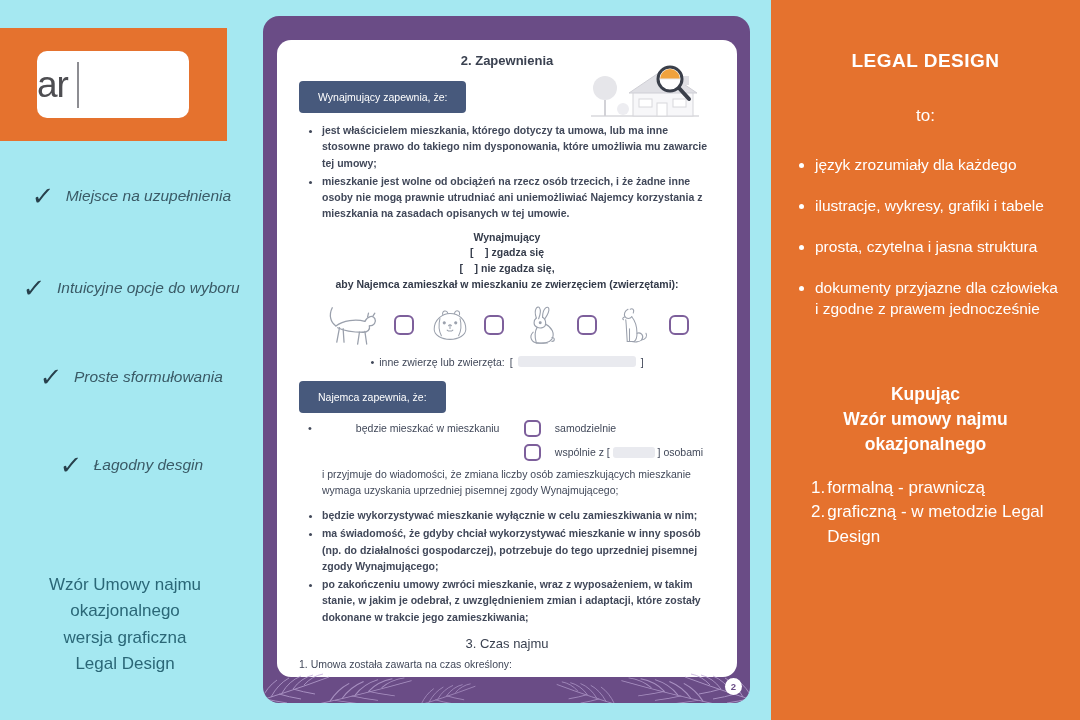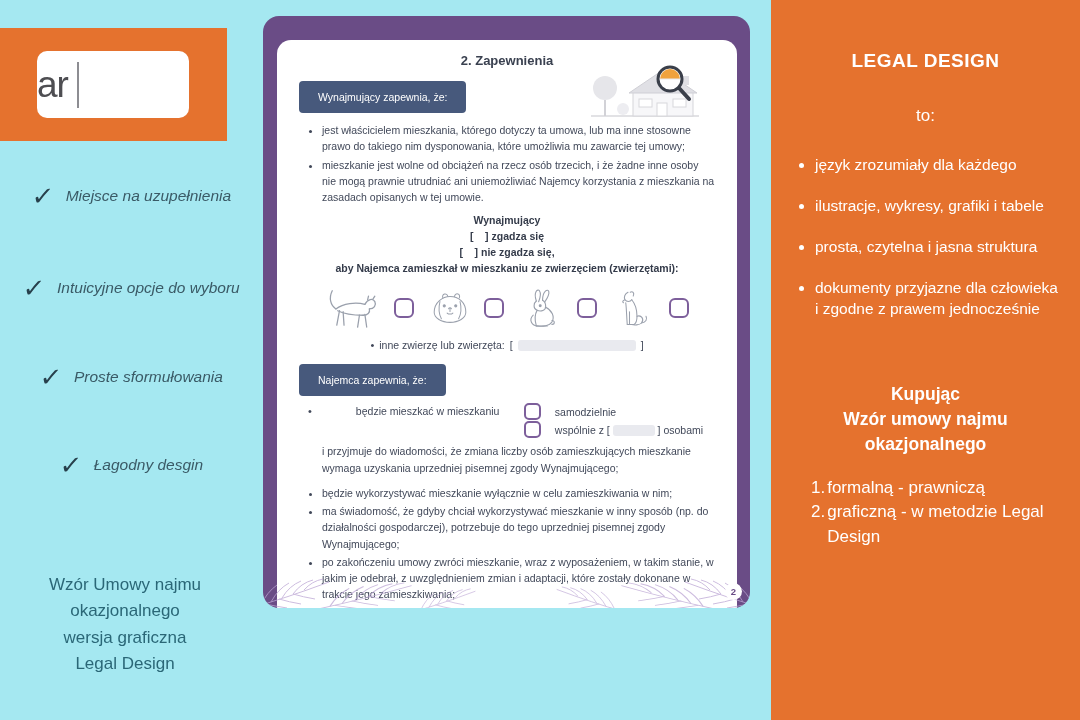--- a/index.html
+++ b/index.html
@@ -16,44 +16,44 @@
   .logo-abbr{font-size:37px;color:#4e4e52;letter-spacing:-1px;line-height:1;}
   .logo-divider{width:2px;height:46px;background:#8d8d92;}
   .logo-lines{font-size:15px;color:#5a5a5e;line-height:1.15;}
   .feature-row{position:absolute;left:0;width:263px;display:flex;align-items:center;justify-content:center;gap:12px;}
   .f1{top:183px}.f2{top:275px}.f3{top:364px}.f4{top:452px}
   .check-glyph{font-size:26px;color:#27404c;font-weight:400;transform:skewX(-6deg);line-height:1;}
   .feature-label{font-style:italic;font-size:15.5px;color:#3a5a66;}
   .caption{position:absolute;top:572px;left:0;width:250px;text-align:center;
     font-size:17px;line-height:1.55;color:#2a6777;}
   
-  .doc-frame{position:absolute;left:263px;top:16px;width:487px;height:592px;
+  .doc-frame{position:absolute;left:263px;top:16px;width:487px;height:687px;
     background:#6a4c86;border-radius:16px;overflow:hidden;}
   .page{position:absolute;left:14px;top:24px;width:460px;height:637px;background:#fff;
     border-radius:14px;box-sizing:border-box;padding:13px 22px 0;overflow:hidden;
     font-size:10.5px;color:#414859;}
   .doc-title{text-align:center;font-weight:bold;font-size:13px;color:#3a4150;}
   .house-art{position:absolute;right:36px;top:22px;}
   .pill-btn{display:inline-block;background:#47597c;color:#fff;border-radius:4px;
     padding:10px 19px;font-size:10.5px;margin-top:13px;}
   .doc-bullets{margin:9px 0 0;padding-left:23px;line-height:1.55;}
-  .doc-bullets li{margin-bottom:2px;}
+  .doc-bullets li{margin-bottom:2px;font-weight:bold;}
   .consent{text-align:center;font-weight:bold;color:#343b4a;margin-top:8px;line-height:1.5;}
   .consent .pre{white-space:pre;}
   .animals-row{display:flex;align-items:center;justify-content:space-between;margin:8px 26px 0;}
   .animal-group{display:flex;align-items:center;gap:11px;}
   .cbx{width:20px;height:20px;border:2.5px solid #7d5f9b;border-radius:6px;background:#fff;box-sizing:border-box;flex:none;}
   .cbx-sm{width:17px;height:17px;border:2.5px solid #7d5f9b;border-radius:5px;background:#fff;box-sizing:border-box;flex:none;}
   .other-row{display:flex;justify-content:center;align-items:center;gap:5px;margin-top:7px;}
   .dot{font-size:11px;}
   .field{display:inline-block;background:#e9eaef;border-radius:3px;height:11px;vertical-align:-2px;}
   .w118{width:118px}.w42{width:42px}
   .residence{display:flex;margin-top:9px;padding-left:9px;gap:6px;}
   .residence-label{width:162px;flex:none;margin-left:38px;}
-  .opt-col{display:flex;flex-direction:column;gap:1px;margin-top:-2px;}
+  .opt-col{display:flex;flex-direction:column;gap:7px;margin-top:-2px;}
   .opt{display:flex;align-items:center;gap:14px;}
   .note{margin:5px 0 0 23px;line-height:1.55;}
   .h3{text-align:center;font-weight:normal;font-size:13px;color:#3a4150;margin-top:11px;}
   .intro{margin-top:7px;}
   .duration-row{display:flex;align-items:center;margin-top:9px;padding-left:8px;}
   .duration-row .cbx{margin-right:11px;}
   .navybox{border:3px solid #3d5170;border-radius:10px;background:#f5f6fa;padding:11px 13px;
     display:flex;align-items:center;color:#3b4156;}
   .navybox .bgap{display:inline-block;width:36px;}
   .navybox .boxlabel{margin-left:4px;}

